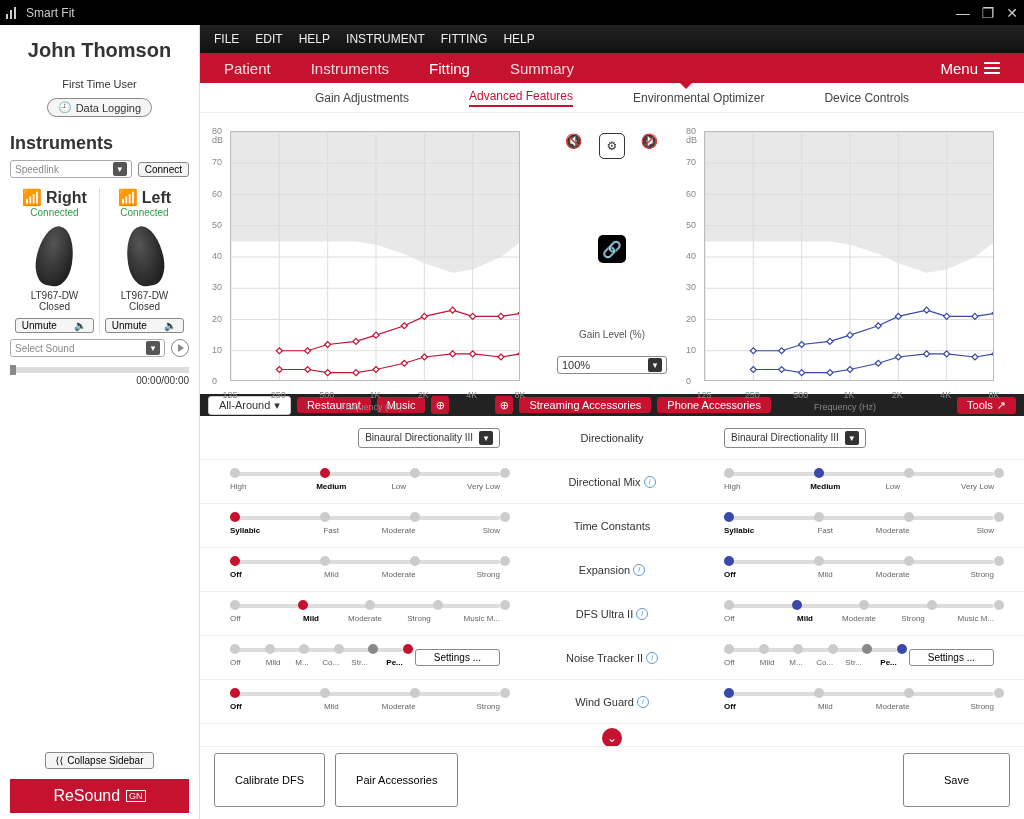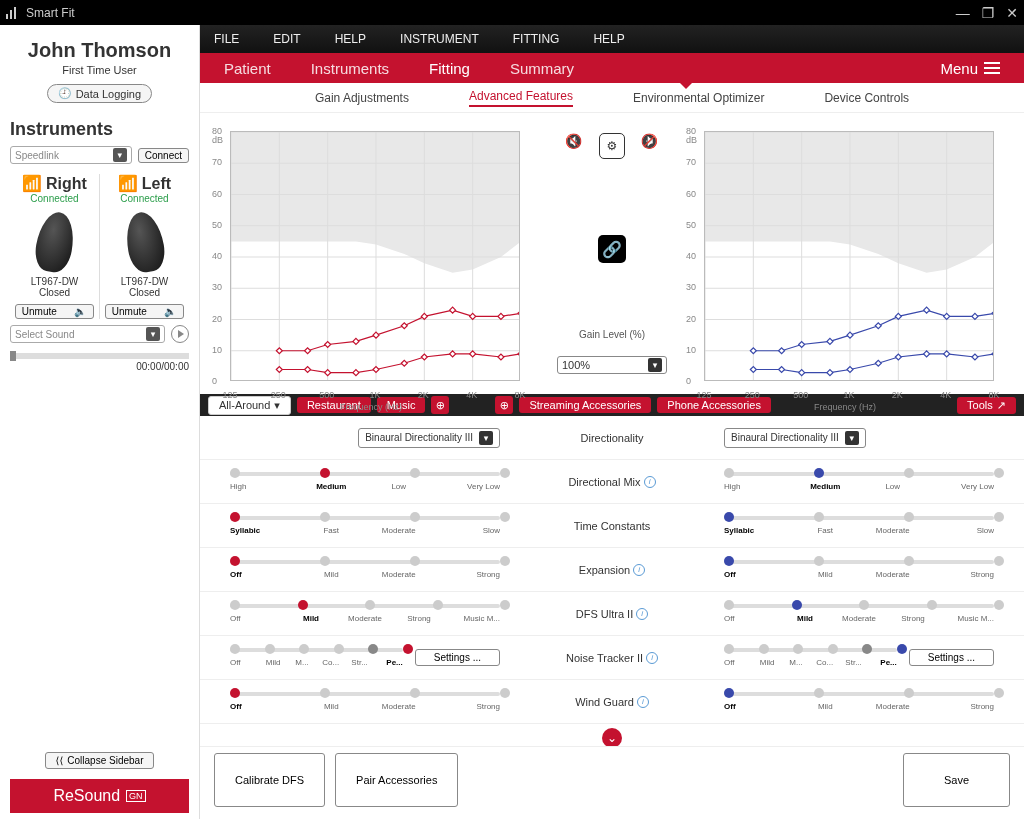--- a/index.html
+++ b/index.html
@@ -12,21 +12,21 @@
 .titlebar .bars span { width: 2px; background: #ccc; }
 .titlebar .title { font-size: 12px; }
 .titlebar .win-controls { margin-left: auto; display: flex; gap: 12px; font-size: 14px; }
 
 
 .app { display: flex; height: 794px; background: #fff; }
 
 
 .sidebar { width: 200px; background: #fff; border-right: 1px solid #ddd; display: flex; flex-direction: column; padding: 10px 10px 6px 10px; }
 .patient-name { font-size: 20px; font-weight: bold; text-align: center; margin-top: 4px; }
-.patient-type { font-size: 11px; text-align: center; margin-top: 2px; }
+.patient-type { font-size: 11px; text-align: center; margin-top: 16px; }
 .data-logging-btn { margin: 8px auto 0; padding: 2px 10px; border: 1px solid #888; border-radius: 10px; background: #f5f5f5; font-size: 11px; display: flex; align-items: center; gap: 4px; cursor: pointer; }
 
 .section-head { font-size: 18px; font-weight: bold; margin-top: 16px; }
 .conn-row { display: flex; align-items: center; gap: 6px; margin-top: 6px; }
 .conn-select { flex: 1; border: 1px solid #aaa; border-radius: 3px; font-size: 10px; color: #888; padding: 1px 4px; background: #fff; display: flex; justify-content: space-between; align-items: center; }
 .conn-select .chev { background: #555; color: #fff; width: 14px; height: 14px; display: flex; align-items: center; justify-content: center; border-radius: 2px; font-size: 9px; }
 .connect-btn { border: 1px solid #888; border-radius: 3px; font-size: 10px; padding: 1px 6px; background: #f5f5f5; }
 
 .ears { display: flex; margin-top: 10px; }
 .ear { flex: 1; text-align: center; padding: 0 4px; }
@@ -48,21 +48,21 @@
 
 .sidebar-footer { margin-top: auto; text-align: center; }
 .collapse-btn { border: 1px solid #888; border-radius: 3px; font-size: 10px; padding: 2px 10px; background: #f5f5f5; display: inline-flex; align-items: center; gap: 4px; }
 .brand { margin-top: 10px; background: #c4122f; color: #fff; padding: 8px 10px; font-size: 16px; font-weight: 500; display: flex; align-items: center; justify-content: center; gap: 6px; }
 .brand .gn { font-size: 9px; vertical-align: super; border: 1px solid #fff; padding: 0 2px; }
 
 
 .content { flex: 1; display: flex; flex-direction: column; }
 
 
-.menubar { height: 28px; background: linear-gradient(#222, #111); color: #eee; display: flex; align-items: center; gap: 34px; padding: 0 14px; font-size: 12px; }
+.menubar { height: 28px; background: linear-gradient(#222, #111); color: #eee; display: flex; align-items: center; gap: 16px; padding: 0 14px; font-size: 12px; }
 .navbar { height: 30px; background: #c4122f; color: #fff; display: flex; align-items: center; padding: 0 24px; gap: 40px; font-size: 15px; position: relative; }
 .navbar .nav-item { opacity: 0.85; }
 .navbar .nav-item.active { opacity: 1; font-weight: 500; }
 .navbar .arrow { position: absolute; bottom: -6px; left: 478px; width: 0; height: 0; border-left: 8px solid transparent; border-right: 8px solid transparent; border-top: 8px solid #c4122f; }
 .navbar .menu { margin-left: auto; display: flex; align-items: center; gap: 6px; }
 .navbar .hamburger { display: flex; flex-direction: column; gap: 3px; }
 .navbar .hamburger span { width: 16px; height: 2px; background: #fff; }
 
 .subnav { height: 30px; background: #fff; border-bottom: 1px solid #eee; display: flex; align-items: center; gap: 60px; padding: 0 40px; font-size: 12px; color: #444; justify-content: center; }
 .subnav .sub-item.active { color: #c4122f; border-bottom: 2px solid #c4122f; padding-bottom: 2px; }

